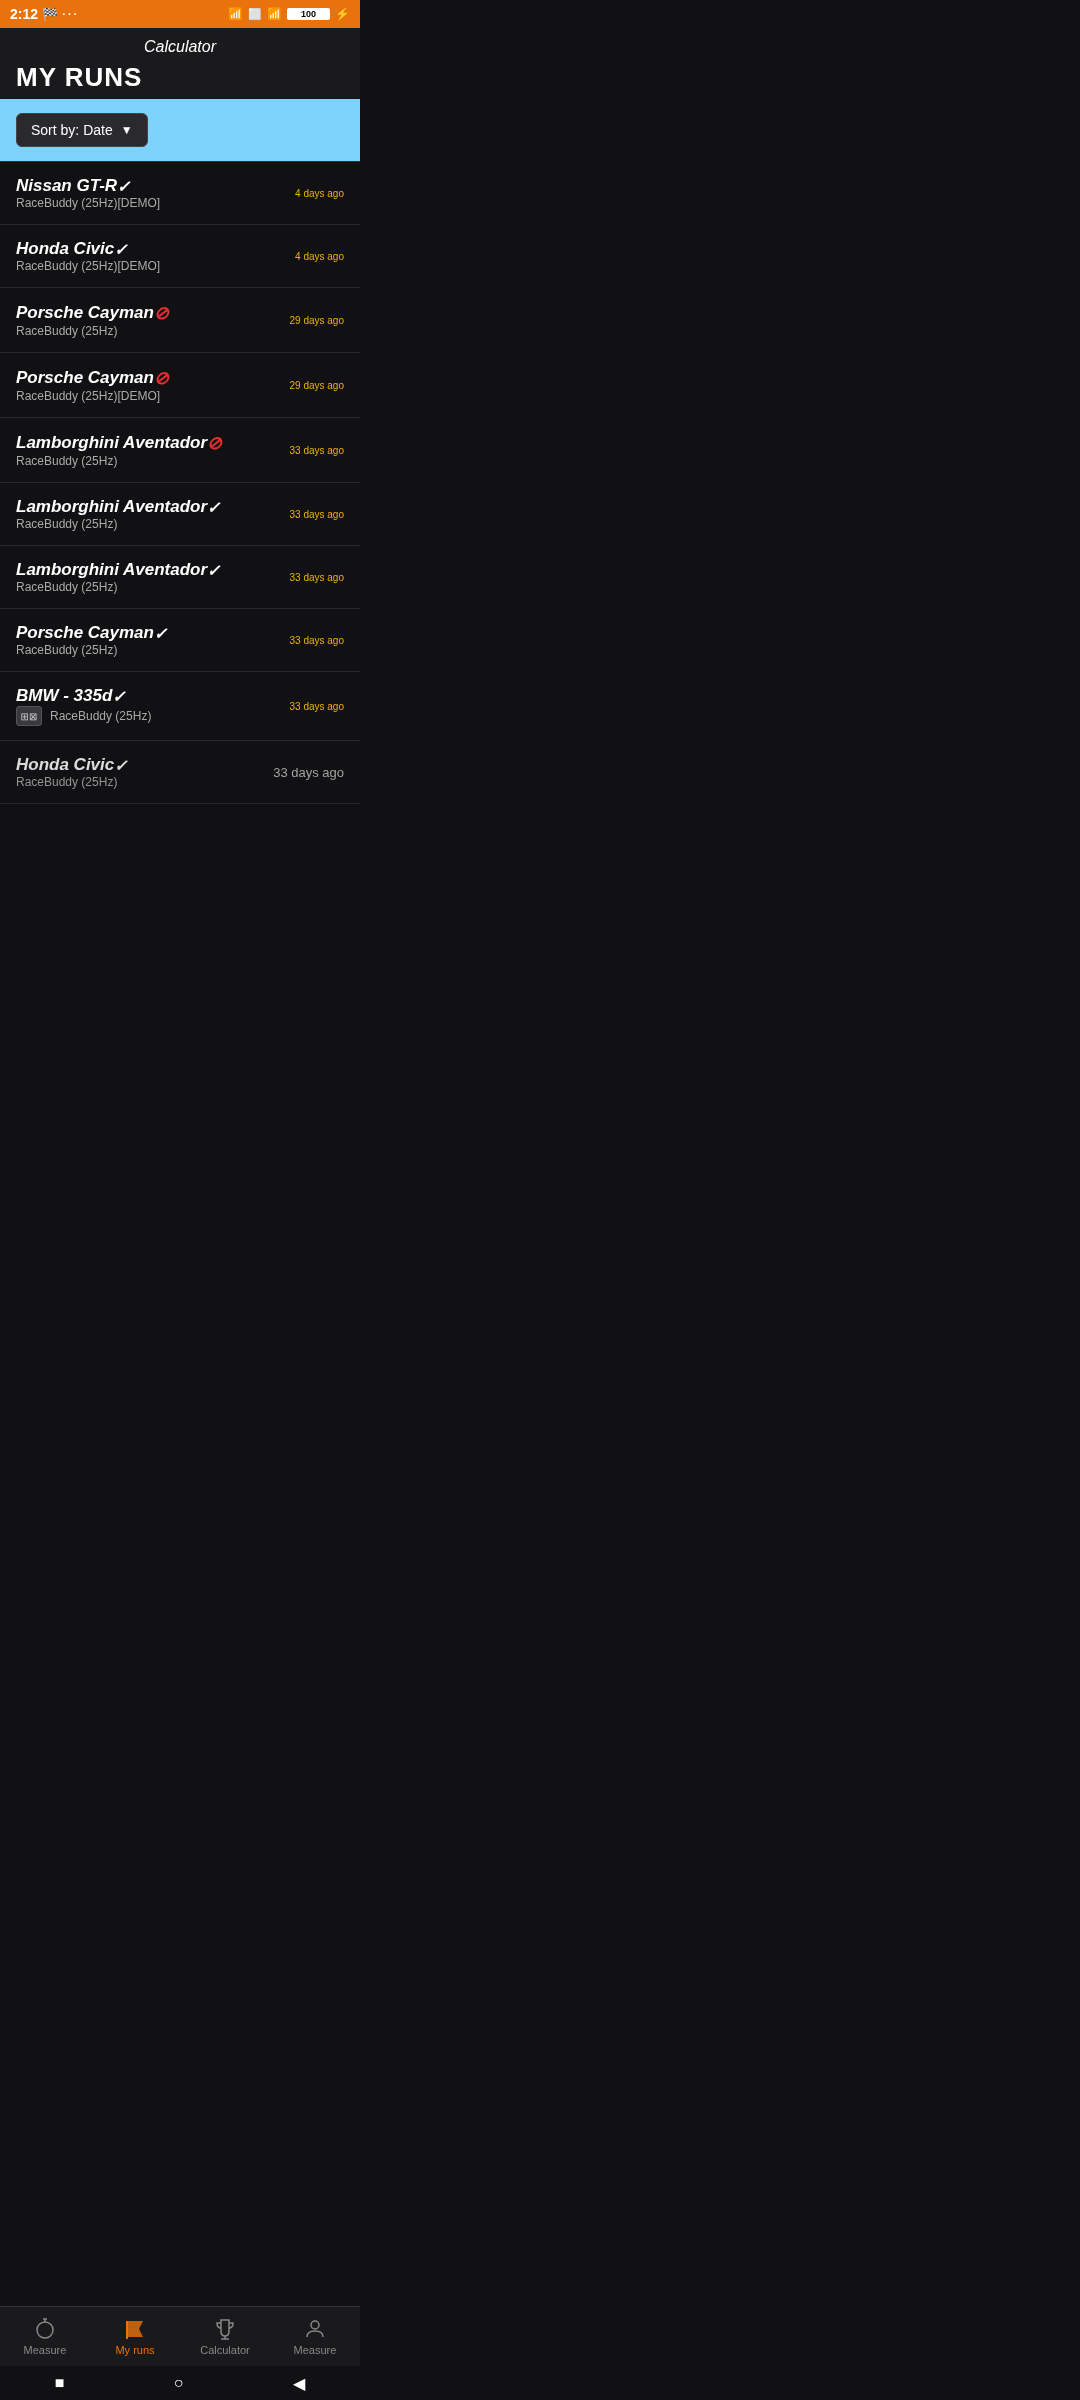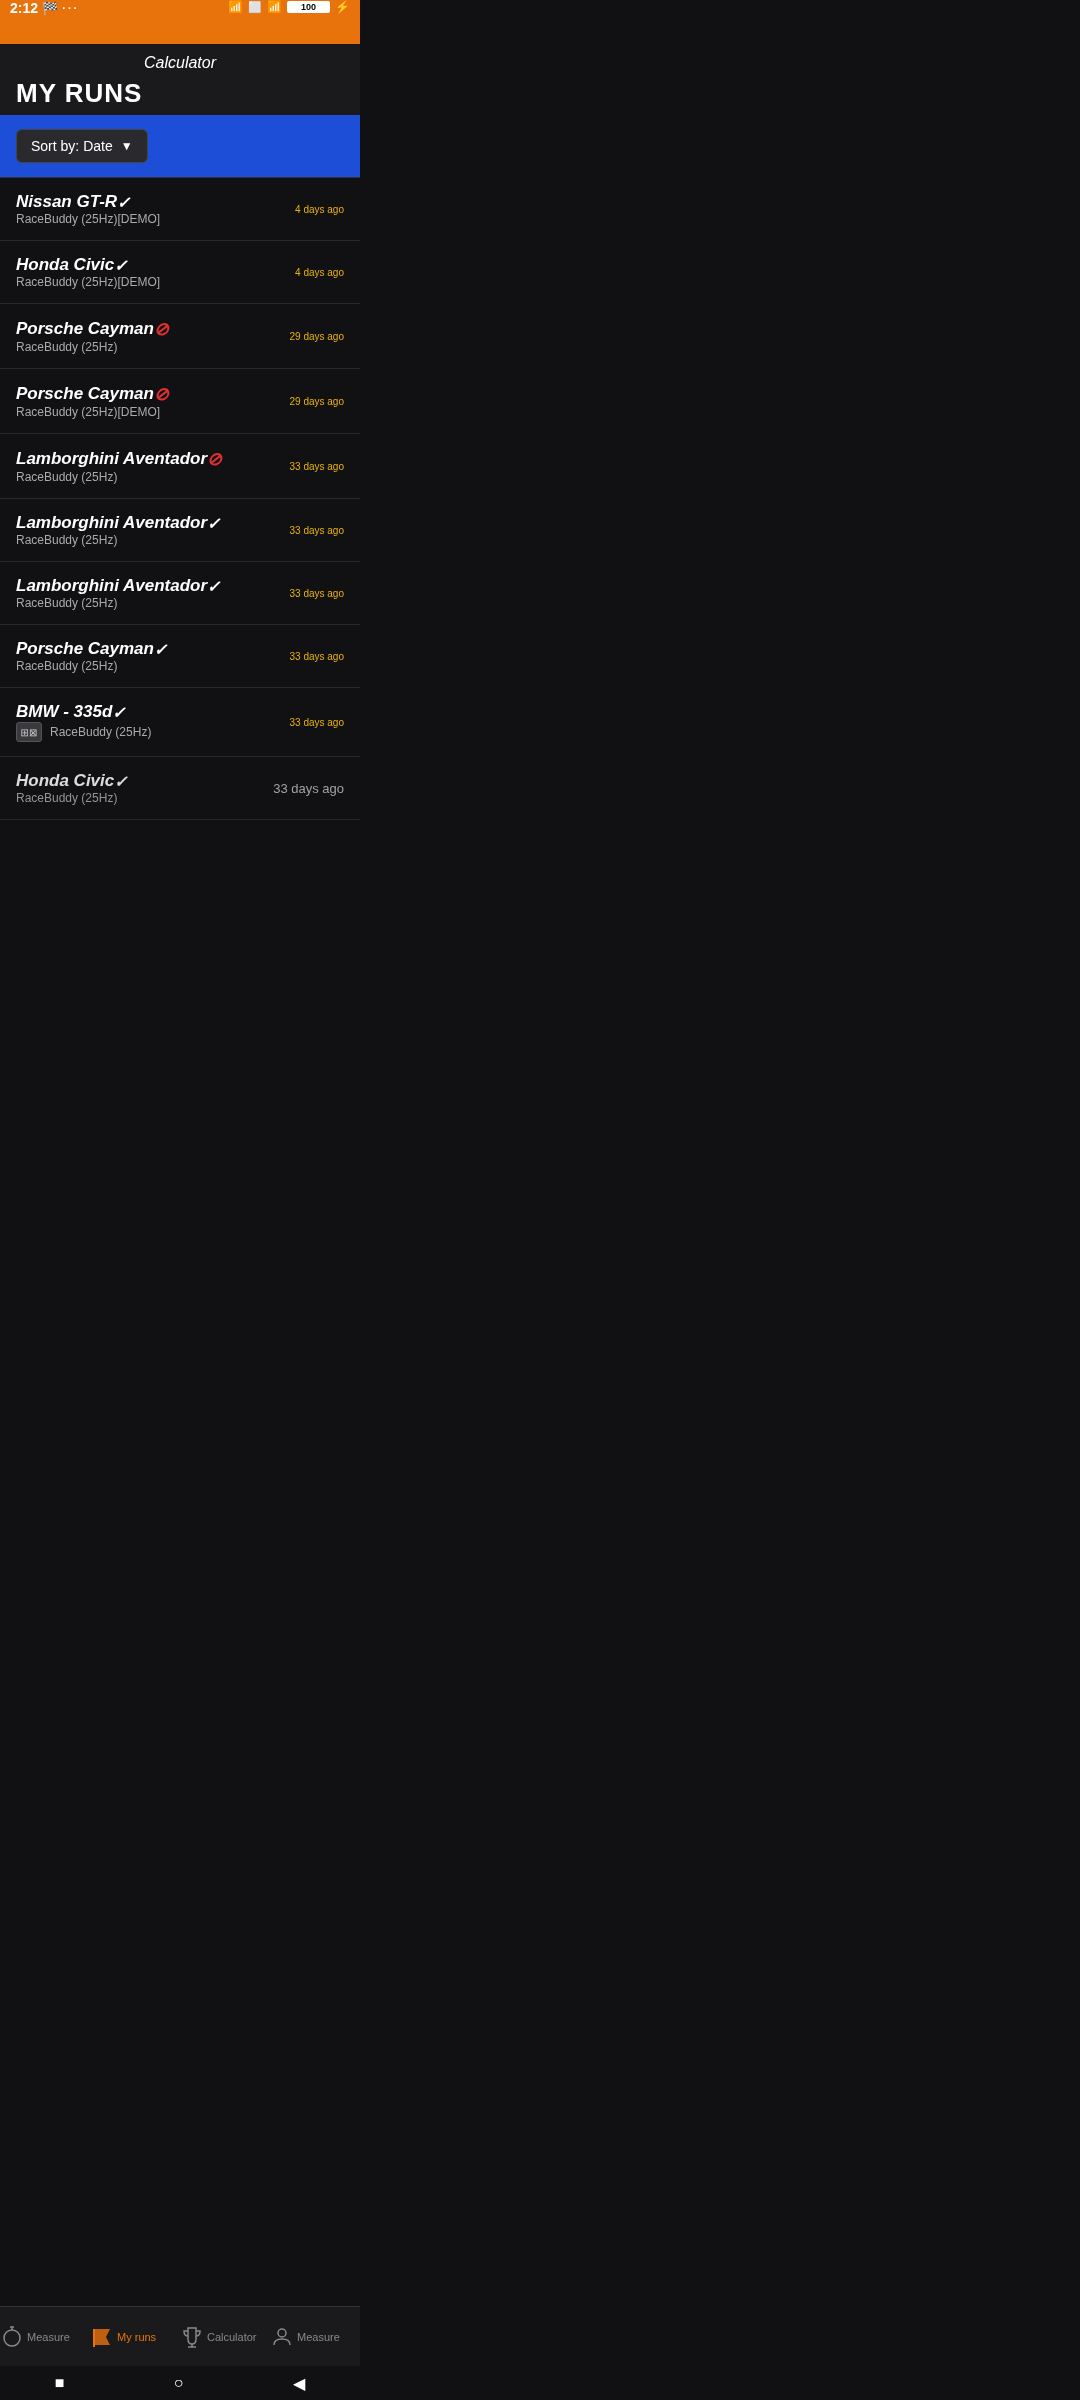--- a/index.html
+++ b/index.html
@@ -9,23 +9,23 @@
       min-height: 800px;
       background: #111113;
       color: #fff;
       font-family: Arial, sans-serif;
       overflow-x: hidden;
     }
 
     
     .status-bar {
       background: #E8720C;
-      height: 44px;
-      display: flex;
-      align-items: flex-start;
+      height: 28px;
+      display: flex;
+      align-items: center;
       justify-content: space-between;
       padding: 0 10px;
     }
     .status-bar .time {
       font-size: 14px;
       font-weight: bold;
       color: #fff;
       display: flex;
       align-items: center;
       gap: 4px;
@@ -61,21 +61,21 @@
     .page-title {
       font-size: 26px;
       font-weight: bold;
       color: #fff;
       letter-spacing: 1px;
     }
 
     
     .sort-bar {
       padding: 14px 16px;
-      background: #1d4ed8;
+      background: #7dd3fc;
     }
     .sort-button {
       background: #2a2a2e;
       border: 1px solid #444;
       border-radius: 6px;
       padding: 8px 14px;
       color: #fff;
       font-size: 14px;
       display: inline-flex;
       align-items: center;
@@ -165,21 +165,21 @@
       width: 360px;
       background: #1a1a1c;
       border-top: 1px solid #333;
       display: flex;
       justify-content: space-around;
       align-items: center;
       height: 60px;
     }
     .nav-item {
       display: flex;
-      flex-direction: row;
+      flex-direction: column;
       align-items: center;
       gap: 3px;
       flex: 1;
       cursor: pointer;
       color: #888;
       font-size: 11px;
     }
     .nav-item.active {
       color: #E8720C;
     }

